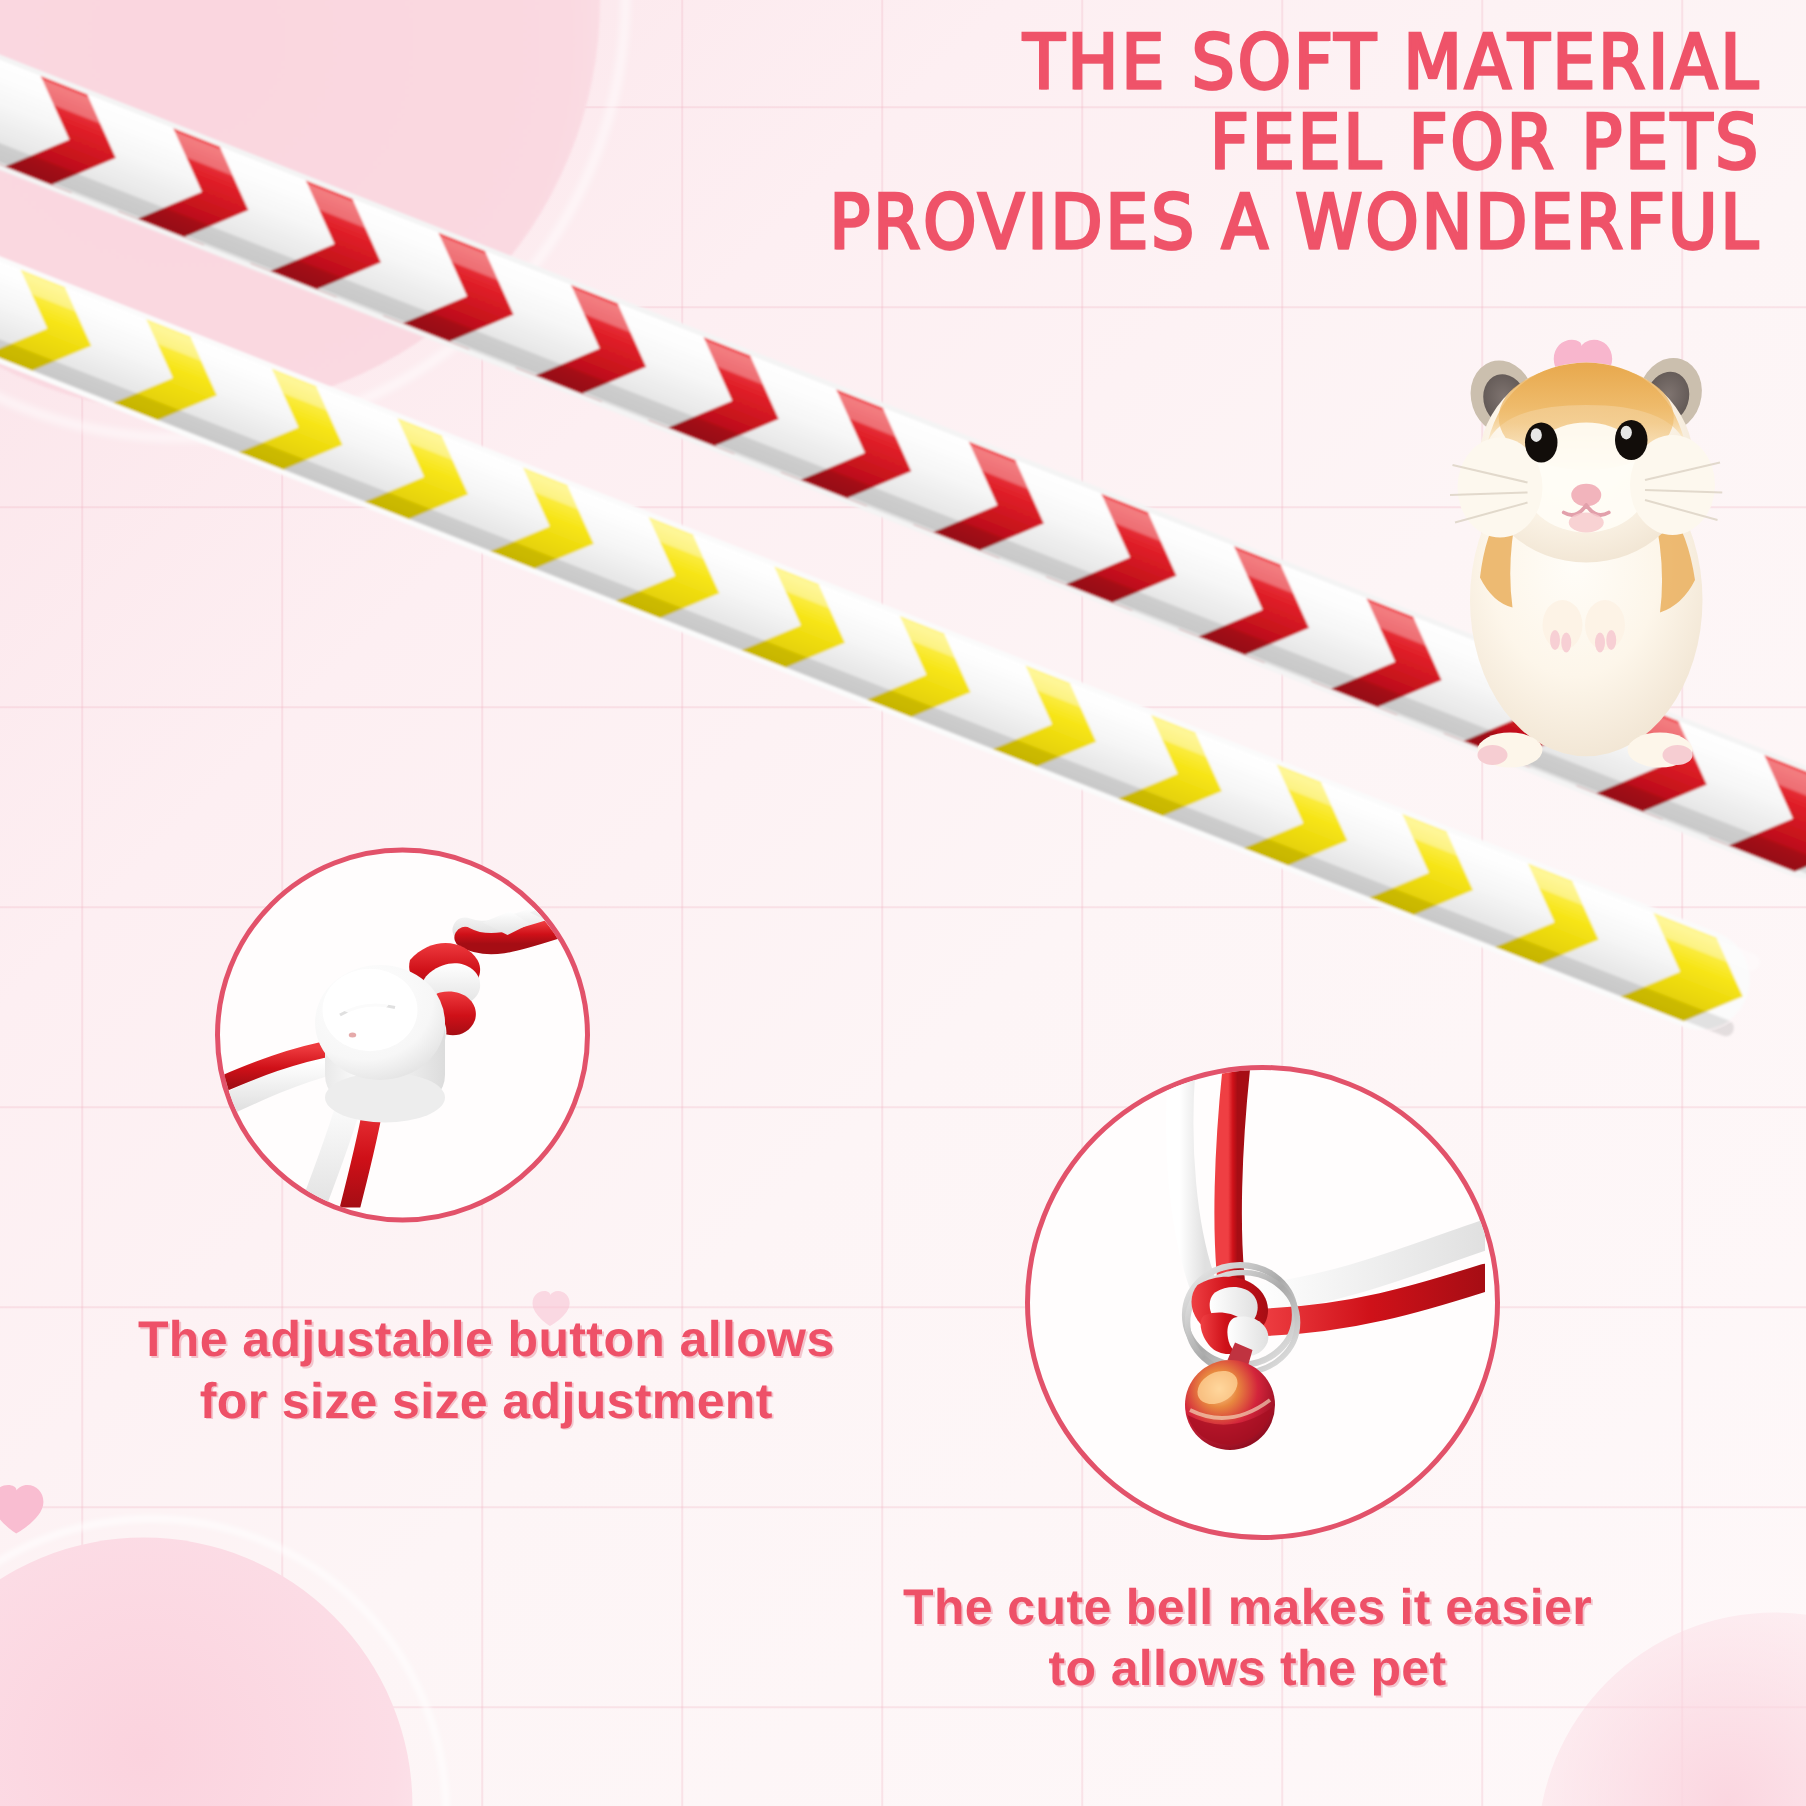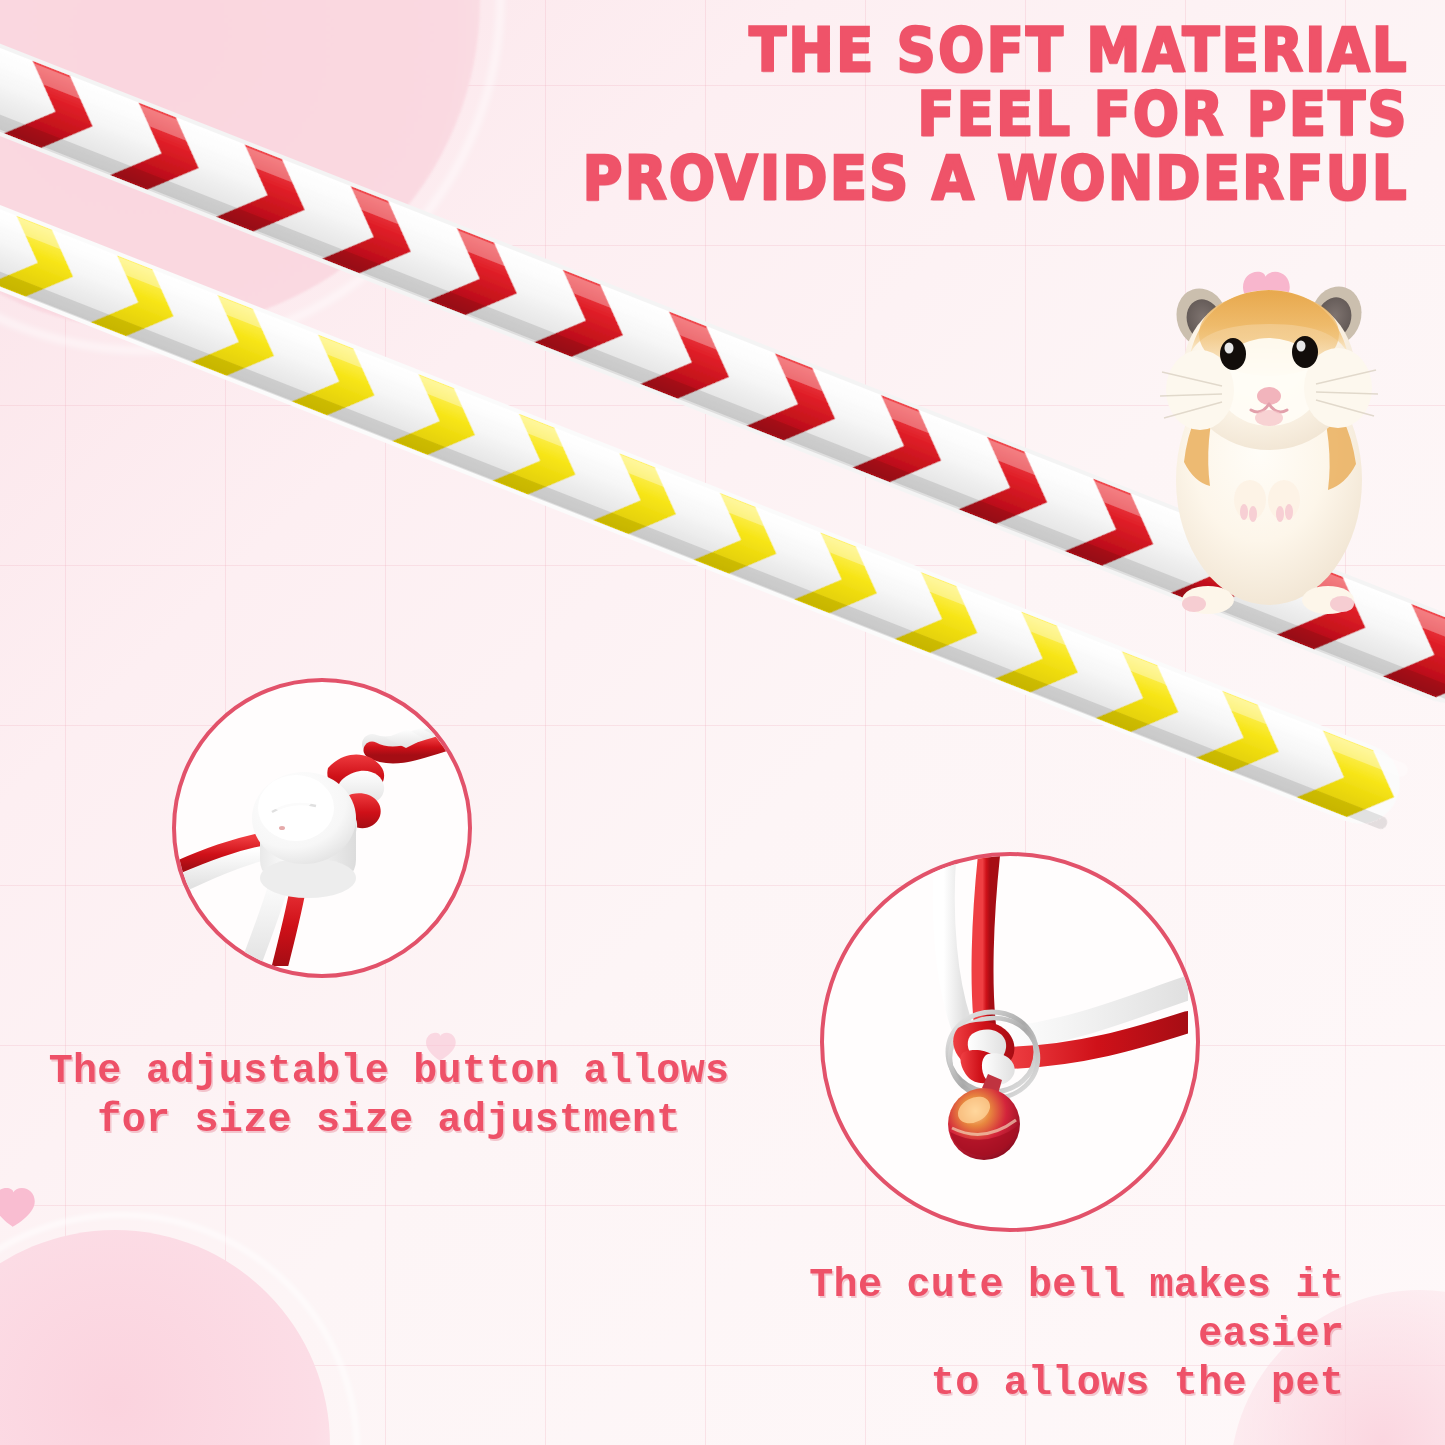--- a/index.html
+++ b/index.html
@@ -32,21 +32,21 @@
   .blob-bl-ring{left:-118px;top:1212px;width:466px;height:466px;
     border:6px solid rgba(255,255,255,.6);filter:blur(2px);}
   .blob-br{left:1230px;top:1290px;width:380px;height:380px;
     background:radial-gradient(circle at 40% 40%,#fbd6e0 0%,rgba(253,238,242,0) 72%);}
   .hv{position:absolute;color:#f9b9cc;line-height:1;user-select:none;}
 
   
   .headline{position:absolute;right:36px;top:18px;width:1000px;
     text-align:right;
     font-family:"DejaVu Sans",sans-serif;
-    font-weight:bold;font-size:60px;line-height:1.07;
+    font-weight:normal;font-size:60px;line-height:1.07;
     letter-spacing:2.5px;
     color:#ef5369;
     -webkit-text-stroke:2.5px #ef5369;
     text-shadow:0 2px 0 rgba(214,60,82,.30);
     text-transform:uppercase;
     font-stretch:condensed;
   }
   .headline span{display:block;white-space:nowrap;}
 
   
@@ -56,27 +56,27 @@
   .hamster{position:absolute;left:1160px;top:262px;width:218px;height:362px;}
 
   
   .callout{position:absolute;border-radius:50%;
     background:#fffdfd;border:4px solid #e2526a;overflow:hidden;}
   .callout-left{left:172px;top:678px;width:292px;height:292px;}
   .callout-right{left:820px;top:852px;width:372px;height:372px;}
 
   
   .caption{position:absolute;text-align:center;
-    font-family:Liberation Mono, monospace;
+    font-family:Liberation Sans, sans-serif;
     font-weight:bold;font-size:40px;line-height:1.22;
     color:#ee5168;letter-spacing:.3px;
     text-shadow:1.5px 1.5px 0 rgba(225,120,140,.38);
   }
   .caption-left{left:44px;top:1048px;width:690px;}
-  .caption-right{left:652px;top:1262px;width:692px;text-align:right;}
+  .caption-right{left:652px;top:1262px;width:692px;}
   .caption span{display:block;}
 </style>
 </head>
 <body>
 
 <div id="stage">
 
   <div class="grid"></div>
   <div class="blob blob-tl"></div>
   <div class="blob blob-tl2"></div>

